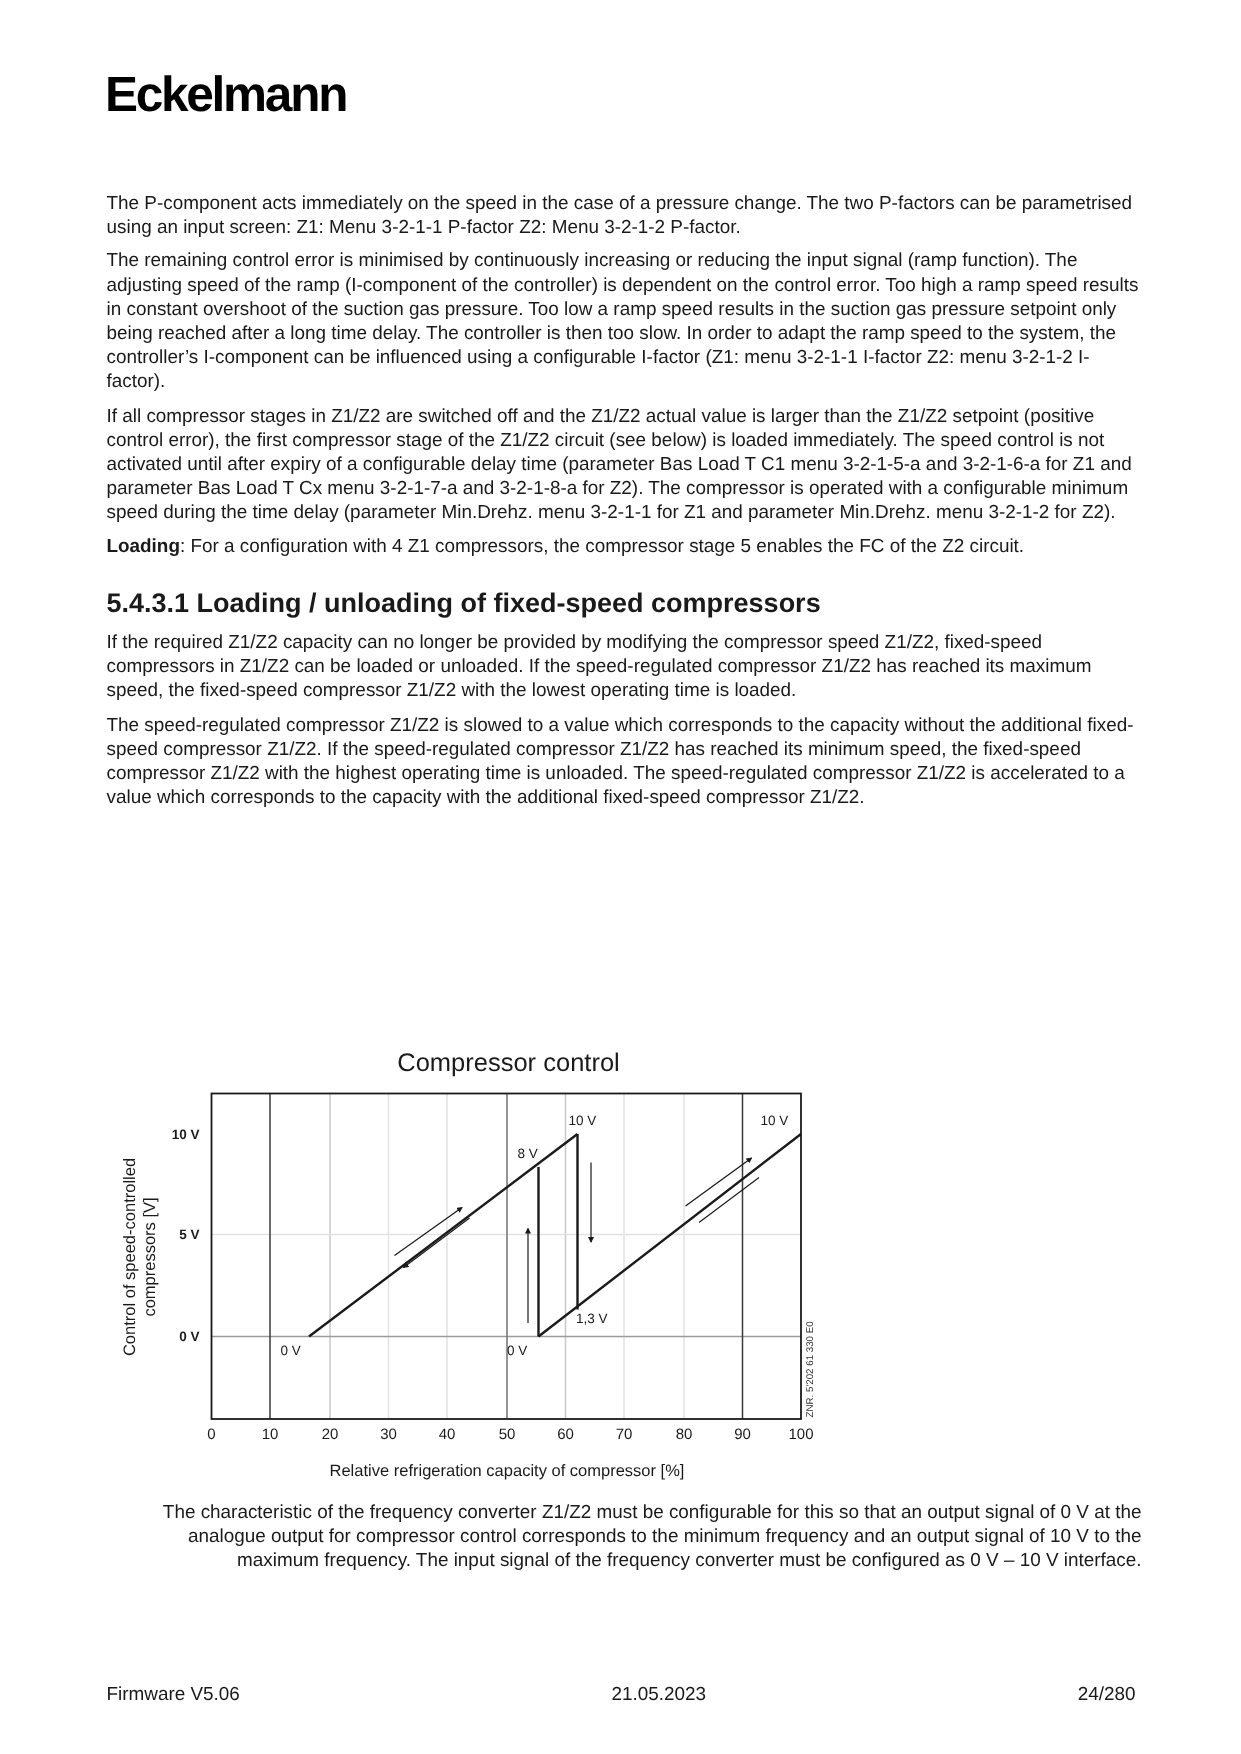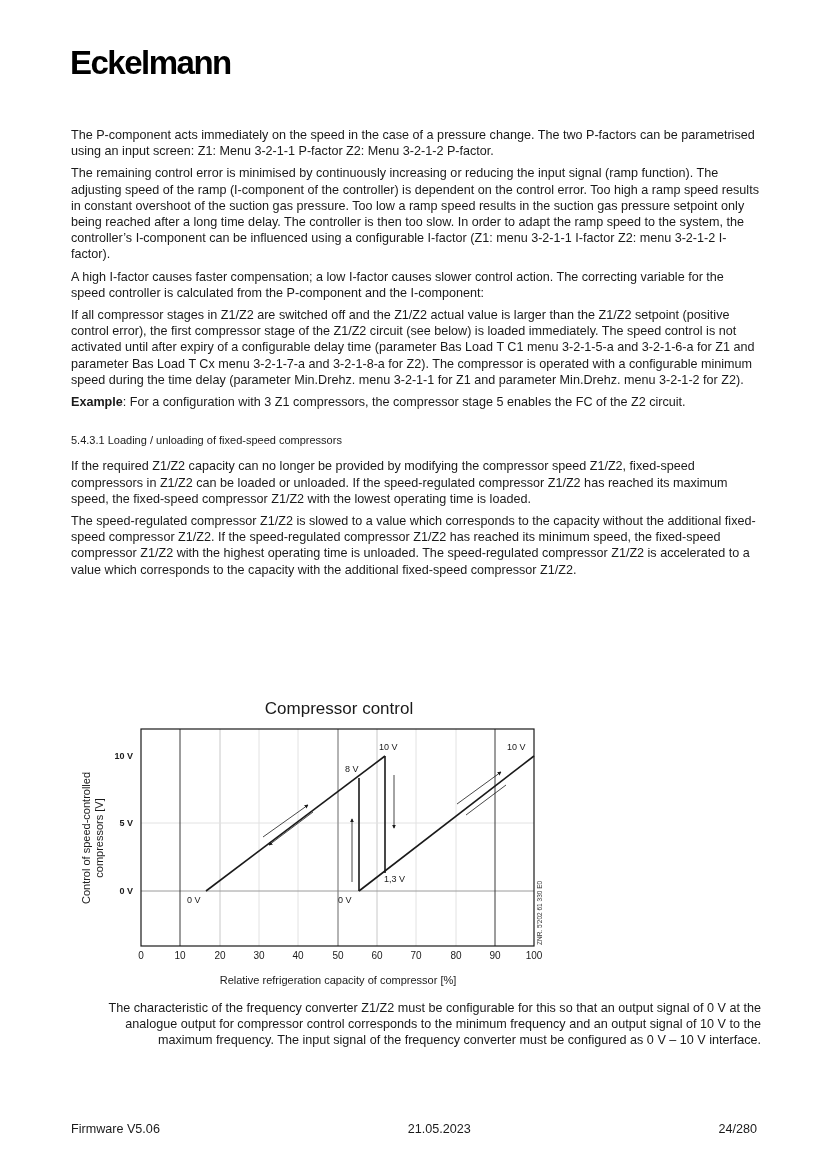--- a/index.html
+++ b/index.html
@@ -3,36 +3,35 @@
 <meta charset="utf-8">
 <style>
   * { box-sizing: border-box; margin: 0; padding: 0; }
   html, body { width: 827px; height: 1169px; background: #ffffff; }
   body { position: relative; font-family: "Liberation Sans", sans-serif; color: #1a1a1a; overflow: hidden; }
   .logo { position: absolute; left: 70px; top: 44px; font-family: "Liberation Sans", sans-serif; font-weight: bold; font-size: 33px; letter-spacing: -1.5px; color: #000000; }
   .content { position: absolute; left: 71px; top: 115px; width: 690px; font-size: 12.6px; line-height: 16.2px; margin-top: 12px; }
   .content p { margin-bottom: 6px; }
   .content p.tight { margin-bottom: 0; }
   .content b { font-weight: bold; }
-  h3 { font-size: 11px; font-weight: normal; margin-top: 22px; margin-bottom: 10px; }
+  h3 { font-size: 18px; font-weight: bold; margin-top: 22px; margin-bottom: 10px; }
   .chart { position: absolute; left: 70px; top: 695px; width: 480px; height: 300px; }
   .footer { position: absolute; top: 1122px; left: 71px; width: 686px; font-size: 12.6px; display: flex; justify-content: space-between; gap: 37px; }
   .para-bottom { position: absolute; left: 71px; top: 1000px; width: 690px; font-size: 12.6px; line-height: 16.2px; text-align: right; }
 </style>
 </head>
 <body>
 
 <div class="logo">Eckelmann</div>
 
 <div class="content">
   <p>The P-component acts immediately on the speed in the case of a pressure change. The two P-factors can be parametrised using an input screen: Z1: Menu 3-2-1-1 P-factor Z2: Menu 3-2-1-2 P-factor.</p>
   <p>The remaining control error is minimised by continuously increasing or reducing the input signal (ramp function). The adjusting speed of the ramp (I-component of the controller) is dependent on the control error. Too high a ramp speed results in constant overshoot of the suction gas pressure. Too low a ramp speed results in the suction gas pressure setpoint only being reached after a long time delay. The controller is then too slow. In order to adapt the ramp speed to the system, the controller’s I-component can be influenced using a configurable I-factor (Z1: menu 3-2-1-1 I-factor Z2: menu 3-2-1-2 I-factor).</p>
-  <p>A high I-factor causes faster compensation; a low I-factor causes slower control action. The correcting variable for the speed controller is calculated from the P-component and the I-component:</p>
   <p>If all compressor stages in Z1/Z2 are switched off and the Z1/Z2 actual value is larger than the Z1/Z2 setpoint (positive control error), the first compressor stage of the Z1/Z2 circuit (see below) is loaded immediately. The speed control is not activated until after expiry of a configurable delay time (parameter Bas Load T C1 menu 3-2-1-5-a and 3-2-1-6-a for Z1 and parameter Bas Load T Cx menu 3-2-1-7-a and 3-2-1-8-a for Z2). The compressor is operated with a configurable minimum speed during the time delay (parameter Min.Drehz. menu 3-2-1-1 for Z1 and parameter Min.Drehz. menu 3-2-1-2 for Z2).</p>
-  <p><b>Example</b><span>: For a configuration with 3 Z1 compressors, the compressor stage 5 enables the FC of the Z2 circuit.</span></p>
+  <p><b>Loading</b><span>: For a configuration with 4 Z1 compressors, the compressor stage 5 enables the FC of the Z2 circuit.</span></p>
   <h3>5.4.3.1  Loading / unloading of fixed-speed compressors</h3>
   <p>If the required Z1/Z2 capacity can no longer be provided by modifying the compressor speed Z1/Z2, fixed-speed compressors in Z1/Z2 can be loaded or unloaded. If the speed-regulated compressor Z1/Z2 has reached its maximum speed, the fixed-speed compressor Z1/Z2 with the lowest operating time is loaded.</p>
   <p>The speed-regulated compressor Z1/Z2 is slowed to a value which corresponds to the capacity without the additional fixed-speed compressor Z1/Z2. If the speed-regulated compressor Z1/Z2 has reached its minimum speed, the fixed-speed compressor Z1/Z2 with the highest operating time is unloaded. The speed-regulated compressor Z1/Z2 is accelerated to a value which corresponds to the capacity with the additional fixed-speed compressor Z1/Z2.</p>
 </div>
 
 <svg class="chart" viewBox="0 0 480 300" xmlns="http://www.w3.org/2000/svg">
   <defs>
     <marker id="arr" viewBox="0 0 6 6" refX="5" refY="3" markerWidth="5" markerHeight="5" orient="auto">
       <path d="M0,0 L6,3 L0,6 z" fill="#1a1a1a"></path>
     </marker>

